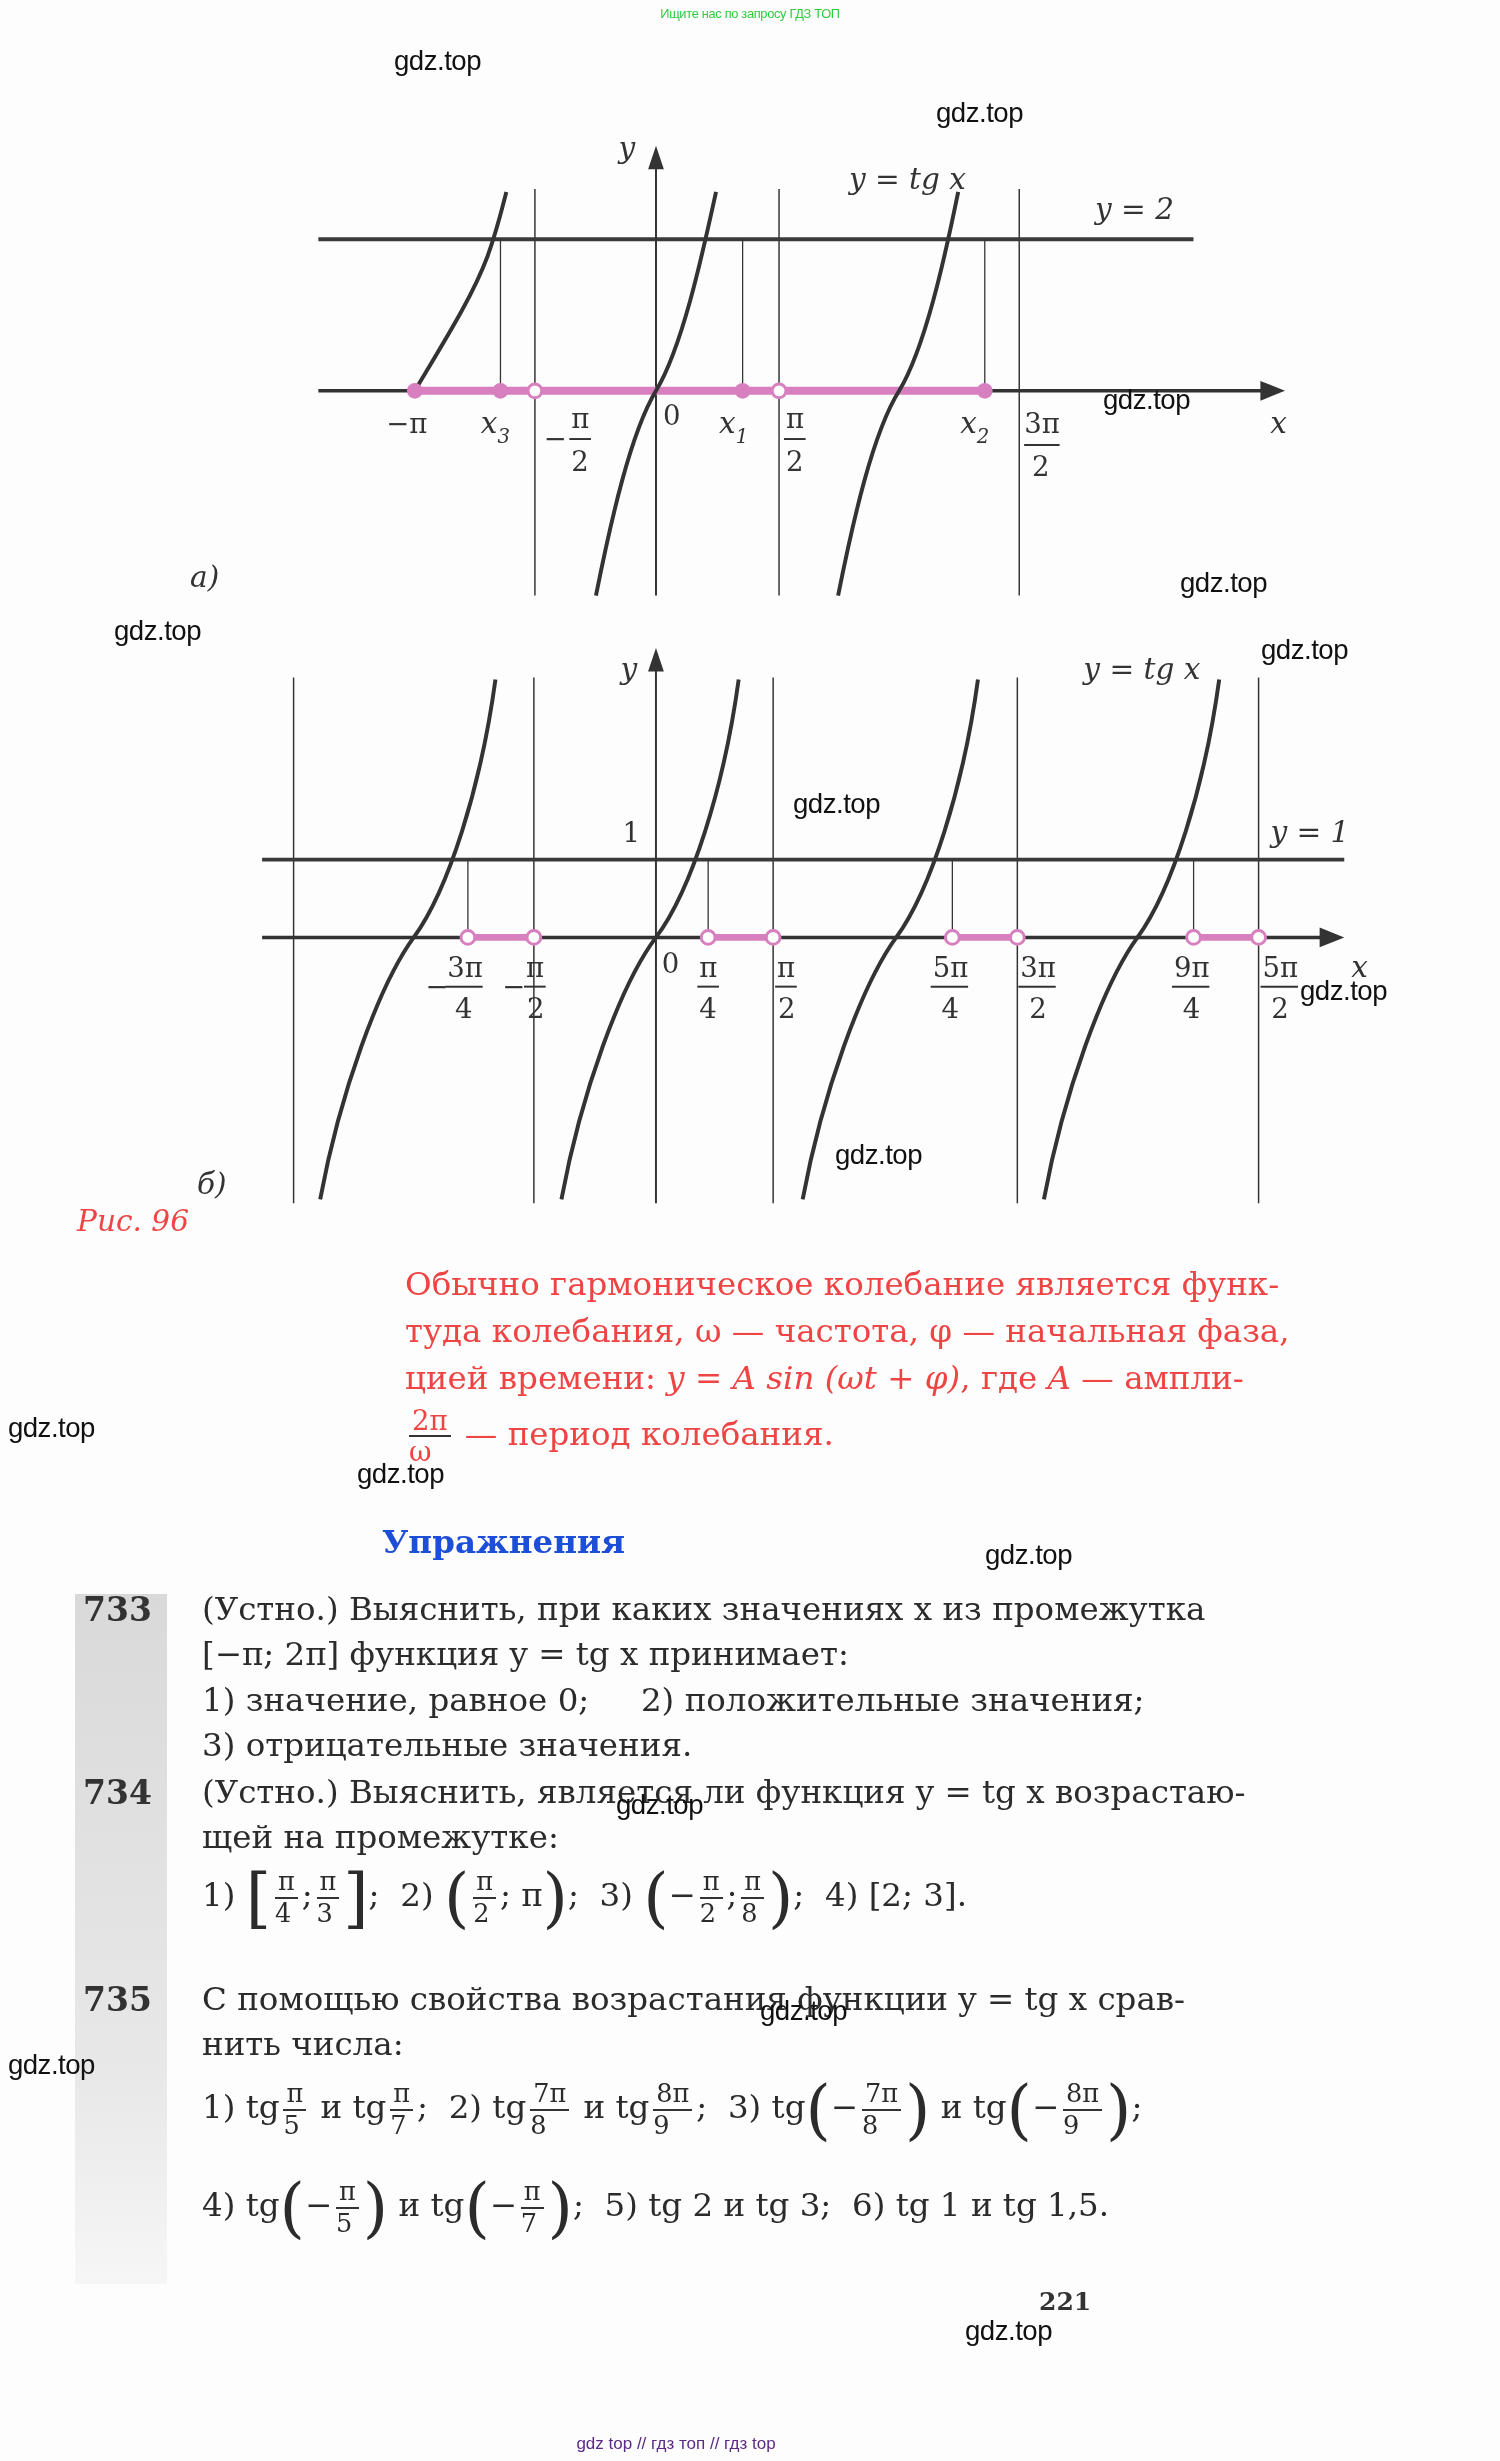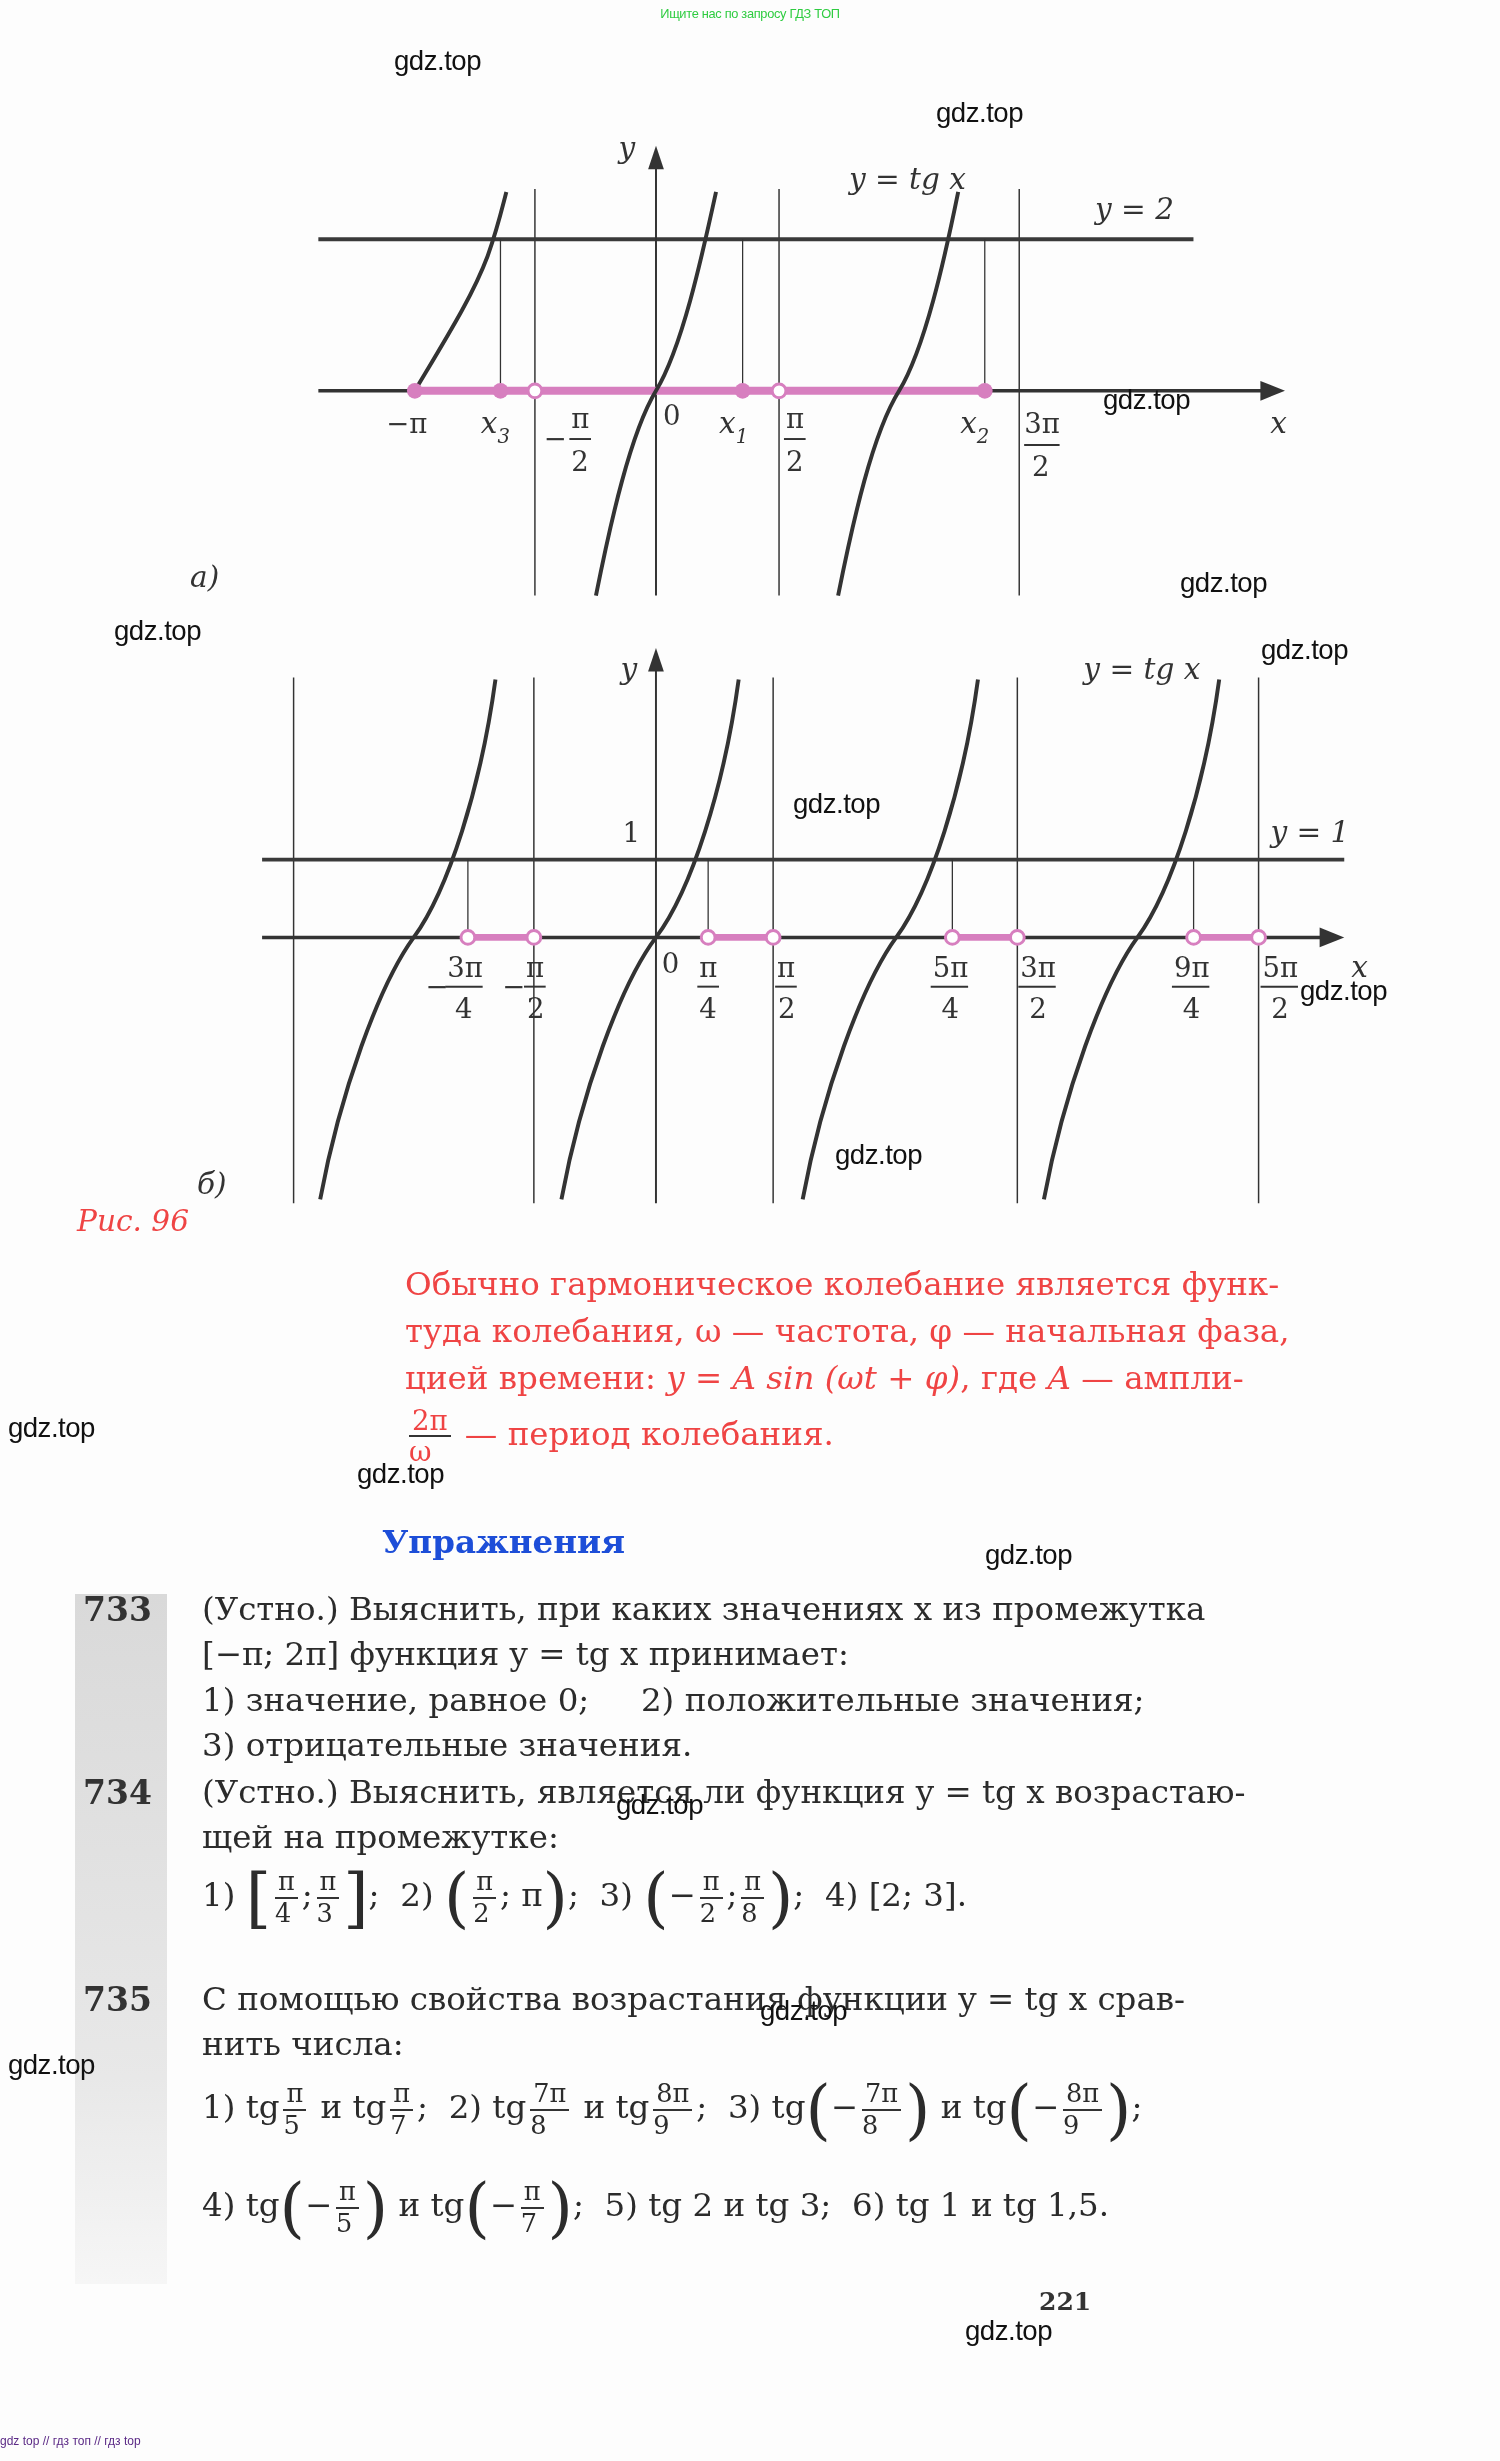--- a/index.html
+++ b/index.html
@@ -4,22 +4,22 @@
 <style>
   html, body { margin: 0; padding: 0; }
   body {
     width: 1500px; height: 2462px; position: relative; overflow: hidden;
     background: #fdfdfd;
     font-family: "DejaVu Serif", serif; color: #2a2a2a;
   }
   .abs { position: absolute; }
   .top-banner { left: 0; width: 1500px; top: 5.9px; text-align: center; color: #2ecc40;
     font-family: "Liberation Sans", sans-serif; font-size: 12.8px; letter-spacing: -0.3px; }
-  .bottom-banner { left: 0; width: 1352px; top: 2434px; text-align: left; color: #5b2a86;
-    font-family: "Liberation Sans", sans-serif; font-size: 12px; }
+  .bottom-banner { left: 0; width: 1352px; top: 2434px; text-align: center; color: #5b2a86;
+    font-family: "Liberation Sans", sans-serif; font-size: 17px; }
   .wm { font-family: "Liberation Sans", sans-serif; font-size: 27.6px; color: #111; letter-spacing: -0.5px; }
   svg.graph { position: absolute; left: 0; overflow: visible; }
   .ax-label { font-family: "DejaVu Serif", serif; font-style: italic; font-size: 30px; fill: #333; }
   .tick { font-family: "DejaVu Serif", serif; font-size: 28px; fill: #333; }
   .tick-it { font-family: "DejaVu Serif", serif; font-style: italic; font-size: 30px; fill: #333; }
   .sub { font-size: 20px; }
   .panel-label { font-family: "DejaVu Serif", serif; font-style: italic; font-size: 29.6px; color: #333; }
   .fig-caption { font-family: "DejaVu Serif", serif; font-style: italic; font-size: 29.6px; color: #ef4444; }
   .body-text { left: 389px; width: 1034px; font-size: 32.5px; line-height: 47px; color: #ef4444; text-align: justify; margin-left: 16px; }
   .body-text i { font-style: italic; }

